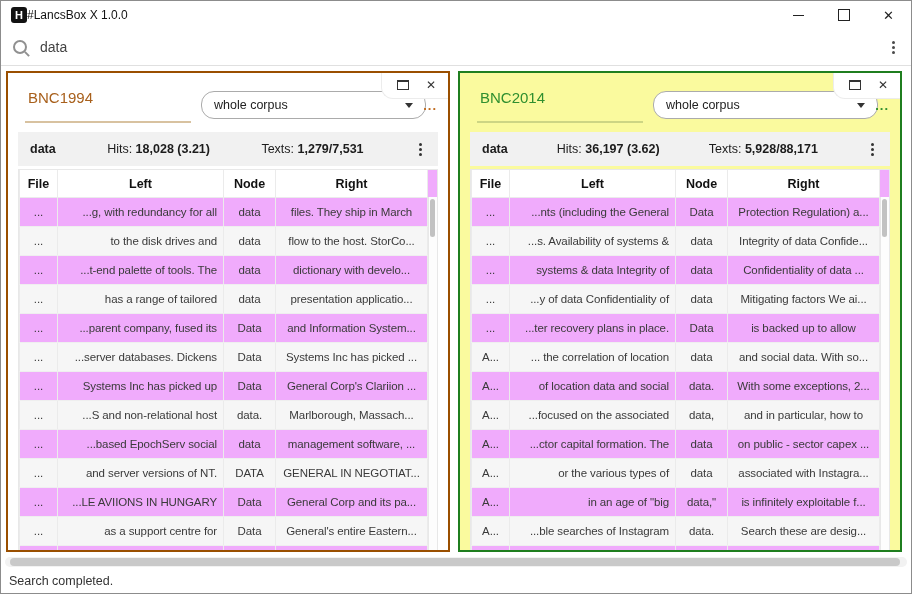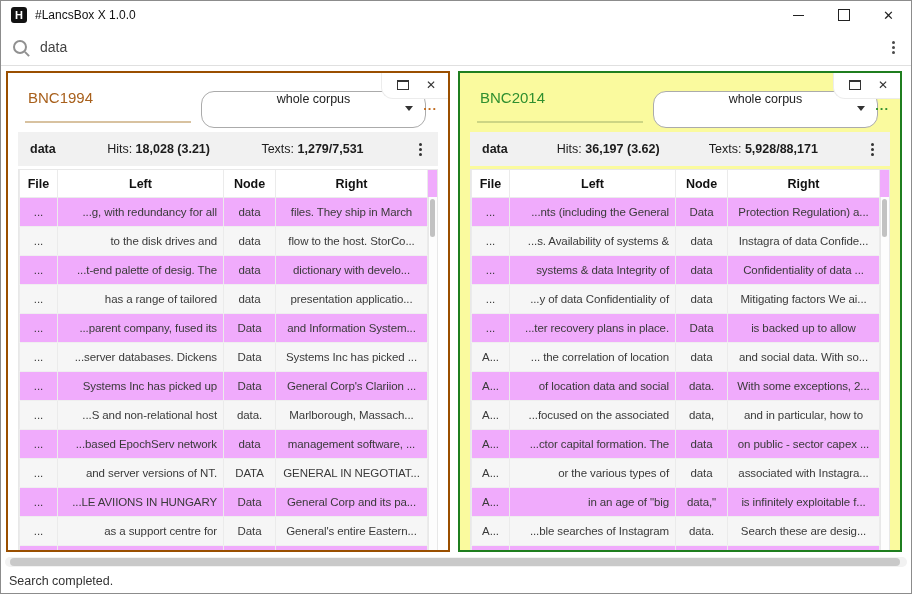--- a/index.html
+++ b/index.html
@@ -5,21 +5,21 @@
   html,body{margin:0;padding:0;}
   body{
     width:912px;height:594px;position:relative;overflow:hidden;
     background:#ffffff;border:1px solid #8c8c8c;box-sizing:border-box;
     font-family:"Liberation Sans",sans-serif;color:#222;
   }
   
   .titlebar{height:28px;display:flex;align-items:center;padding:0 0 0 10px;}
   .app-icon{width:16px;height:16px;background:#121212;border-radius:3px;color:#fff;
     display:flex;align-items:center;justify-content:center;font-weight:bold;font-size:11px;line-height:1;}
-  .app-title{margin-left:8px;font-size:12px;color:#111;}
+  .app-title{margin-left:0;font-size:12px;color:#111;}
   .win-controls{margin-left:auto;display:flex;height:28px;}
   .win-btn{width:45px;display:flex;align-items:center;justify-content:center;cursor:default;}
   .icon-min{width:11px;height:0;border-top:1px solid #222;}
   .icon-max{width:10px;height:10px;border:1px solid #222;}
   .icon-x{font-size:13px;color:#222;line-height:1;}
   
   .searchbar{height:36px;display:flex;align-items:center;padding:0 12px;border-bottom:1px solid #e0e0e0;}
   .search-glass{width:10px;height:10px;border:2px solid #909090;border-radius:50%;position:relative;margin-right:11px;flex:none;}
   .search-glass::after{content:"";position:absolute;width:2px;height:6px;background:#909090;
     transform:rotate(-45deg);left:11px;top:9px;}
@@ -30,23 +30,23 @@
   .main{position:absolute;top:70px;left:5px;display:flex;gap:8px;}
   .panel{position:relative;width:444px;height:481px;box-sizing:border-box;border:2px solid;overflow:hidden;background:#fff;}
   .panel-left{border-color:#9a4f00;}
   .panel-right{border-color:#1f7e1f;background:#fafa9e;}
   .panel-title{position:absolute;left:20px;top:16px;font-size:15px;}
   .panel-left .panel-title{color:#a8601c;}
   .panel-right .panel-title{color:#2f8f2f;}
   .title-underline{position:absolute;left:17px;top:48px;width:166px;height:2px;}
   .panel-left .title-underline{background:#d8c2a0;}
   .panel-right .title-underline{background:#cdd584;}
-  .corpus-pill{position:absolute;left:193px;top:18px;width:225px;height:37px;box-sizing:border-box;
+  .corpus-pill{position:absolute;left:193px;top:18px;width:225px;height:28px;box-sizing:border-box;
     background:#fff;border:1px solid #ababab;border-radius:13px;display:flex;align-items:center;
-    padding:0 12px;font-size:12.5px;color:#222;flex-direction:column;}
+    padding:8px 12px;font-size:12.5px;color:#222;}
   .chevron-down{margin-left:auto;width:0;height:0;border-left:4px solid transparent;
     border-right:4px solid transparent;border-top:5px solid #333;}
   .panel-controls{position:absolute;top:0;right:0;z-index:3;background:#fff;
     border-left:1px solid #ececec;border-bottom:1px solid #ececec;border-bottom-left-radius:12px;
     display:flex;align-items:center;gap:17px;padding:6px 12px 7px 15px;}
   .icon-restore{width:10px;height:7px;border:1px solid #333;border-top:2px solid #333;}
   .panel-x{font-size:12px;color:#333;line-height:1;}
   .panel-more{position:absolute;top:26px;right:11px;z-index:3;font-weight:bold;font-size:13px;letter-spacing:1px;line-height:1;}
   .panel-left .panel-more{color:#c06a1d;}
   .panel-right .panel-more{color:#2f8f2f;}
@@ -166,21 +166,21 @@
 
             <tr>
               <td class="c-file">...</td>
               <td class="c-left">to the disk drives and</td>
               <td class="c-node">data</td>
               <td class="c-right">flow to the host. StorCo...</td>
             </tr>
 
             <tr>
               <td class="c-file">...</td>
-              <td class="c-left">...t-end palette of desig. The</td>
+              <td class="c-left">...t-end palette of tools. The</td>
               <td class="c-node">data</td>
               <td class="c-right">dictionary with develo...</td>
             </tr>
 
             <tr>
               <td class="c-file">...</td>
               <td class="c-left">has a range of tailored</td>
               <td class="c-node">data</td>
               <td class="c-right">presentation applicatio...</td>
             </tr>
@@ -208,21 +208,21 @@
 
             <tr>
               <td class="c-file">...</td>
               <td class="c-left">...S and non-relational host</td>
               <td class="c-node">data.</td>
               <td class="c-right">Marlborough, Massach...</td>
             </tr>
 
             <tr>
               <td class="c-file">...</td>
-              <td class="c-left">...based EpochServ network</td>
+              <td class="c-left">...based EpochServ social</td>
               <td class="c-node">data</td>
               <td class="c-right">management software, ...</td>
             </tr>
 
             <tr>
               <td class="c-file">...</td>
               <td class="c-left">and server versions of NT.</td>
               <td class="c-node">DATA</td>
               <td class="c-right">GENERAL IN NEGOTIAT...</td>
             </tr>
@@ -305,21 +305,21 @@
               <td class="c-file">...</td>
               <td class="c-left">...nts (including the General</td>
               <td class="c-node">Data</td>
               <td class="c-right">Protection Regulation) a...</td>
             </tr>
 
             <tr>
               <td class="c-file">...</td>
               <td class="c-left">...s. Availability of systems &amp;</td>
               <td class="c-node">data</td>
-              <td class="c-right">Instagra of data Confide...</td>
+              <td class="c-right">Integrity of data Confide...</td>
             </tr>
 
             <tr>
               <td class="c-file">...</td>
               <td class="c-left">systems &amp; data Integrity of</td>
               <td class="c-node">data</td>
               <td class="c-right">Confidentiality of data ...</td>
             </tr>
 
             <tr>

